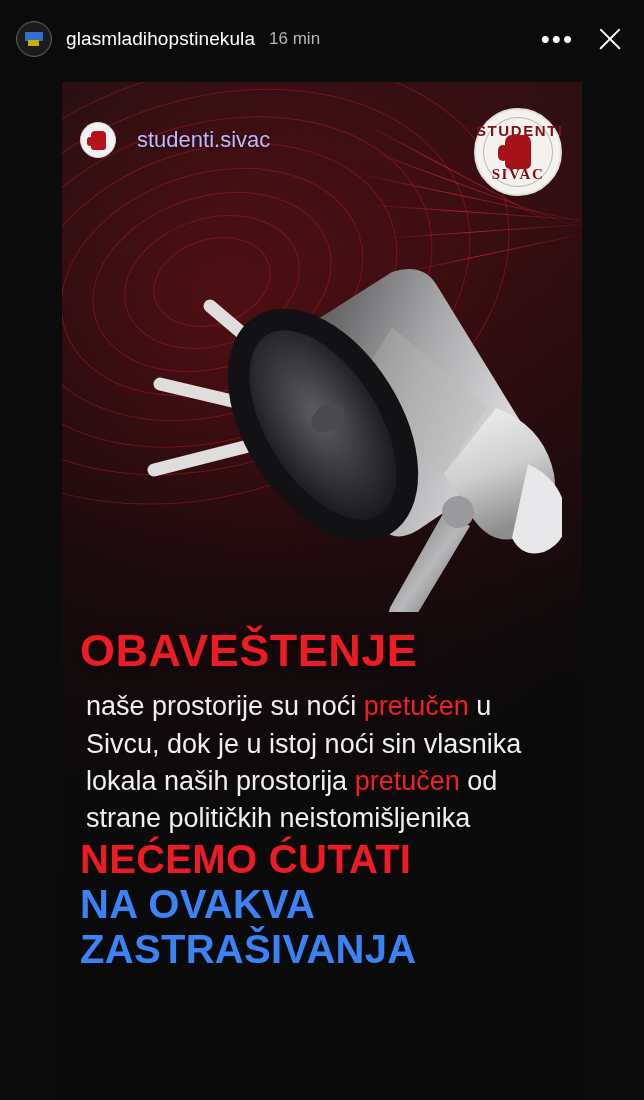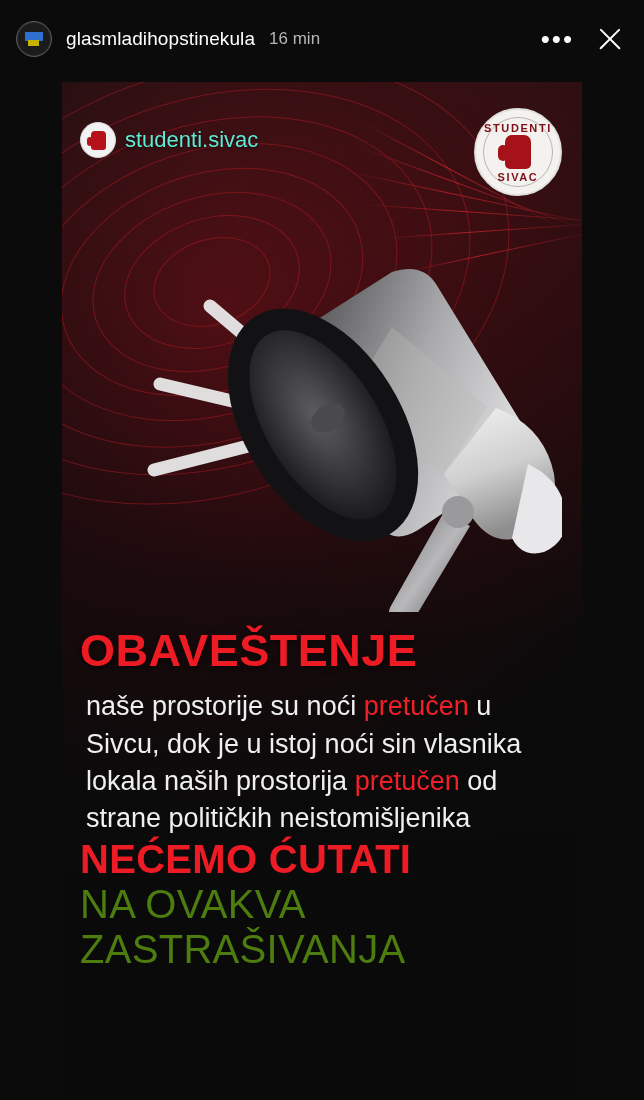--- a/index.html
+++ b/index.html
@@ -161,23 +161,23 @@
   }
   .story-avatar .fist::after {
     content: "";
     position: absolute;
     left: -4px; top: 6px;
     width: 6px; height: 9px;
     background: #b5121b;
     border-radius: 3px;
   }
   .story-username {
-    color: #5eead4;
+    color: #c4b5fd;
     font-size: 22px;
-    margin-left: 9px;
+    margin-left: 21px;
     text-shadow: 0 1px 3px rgba(0,0,0,.7);
   }
   .logo-badge {
     position: absolute;
     right: 20px; top: 26px;
     width: 88px; height: 88px;
     border-radius: 50%;
     background: #f4f2ef;
     border: 2px solid #e2e0dc;
     z-index: 7;
@@ -201,26 +201,26 @@
     left: -7px; top: 10px;
     width: 10px; height: 16px;
     background: #a5121a;
     border-radius: 5px;
   }
   .logo-text-top, .logo-text-bottom {
     position: absolute;
     width: 100%;
     text-align: center;
     color: #7d0f15;
-    font-size: 11px;
+    font-size: 15px;
     font-weight: bold;
     letter-spacing: 1.6px;
   }
   .logo-text-top { top: 12px; }
-  .logo-text-bottom { bottom: 11px; }
+  .logo-text-bottom { bottom: 11px; font-family: Liberation Serif, serif; }
 
   
   .megaphone {
     position: absolute;
     left: 30px; top: 130px;
     width: 470px; height: 400px;
     z-index: 5;
   }
 
   
@@ -252,23 +252,23 @@
   .closing {
   }
   .closing-1 {
     color: #ec1b24;
     font-size: 40px;
     font-weight: bold;
     line-height: 1.12;
     letter-spacing: .3px;
   }
   .closing-2, .closing-3 {
-    color: #4d7c0f;
+    color: #3b82f6;
     font-size: 40px;
-    font-weight: normal;
+    font-weight: bold;
     line-height: 1.12;
     letter-spacing: .3px;
   }
 </style>
 </head>
 <body>
 
 <div class="story-viewer">
 
   <div class="topbar">

